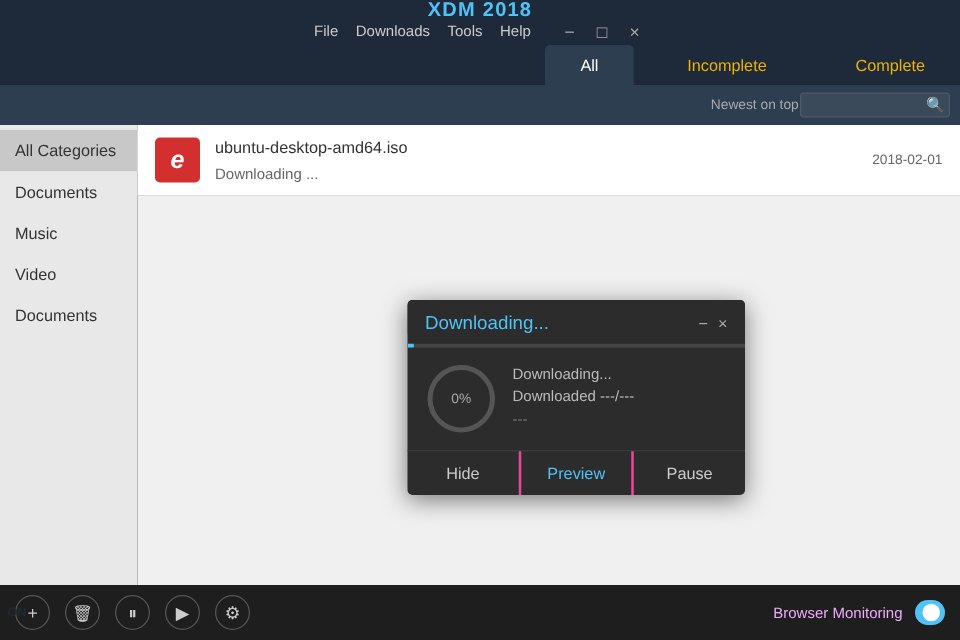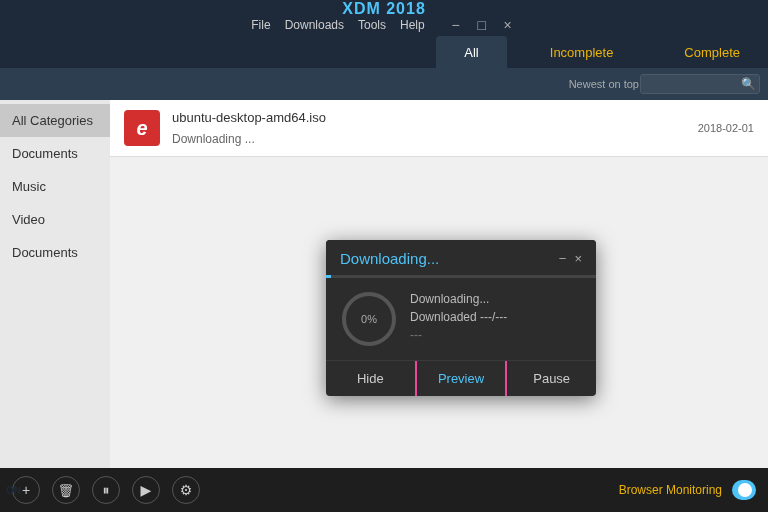--- a/index.html
+++ b/index.html
@@ -309,21 +309,21 @@
       color: #ccc;
       font-size: 14px;
       cursor: pointer;
     }
     .bottom-right {
       display: flex;
       align-items: center;
       gap: 10px;
     }
     .browser-monitoring-label {
-      color: #eab308;
+      color: #f0abfc;
       font-size: 12px;
     }
     .toggle-switch {
       background: #4fc3f7;
       border-radius: 10px;
       width: 24px;
       height: 20px;
       display: flex;
       align-items: center;
       padding: 0 4px;

